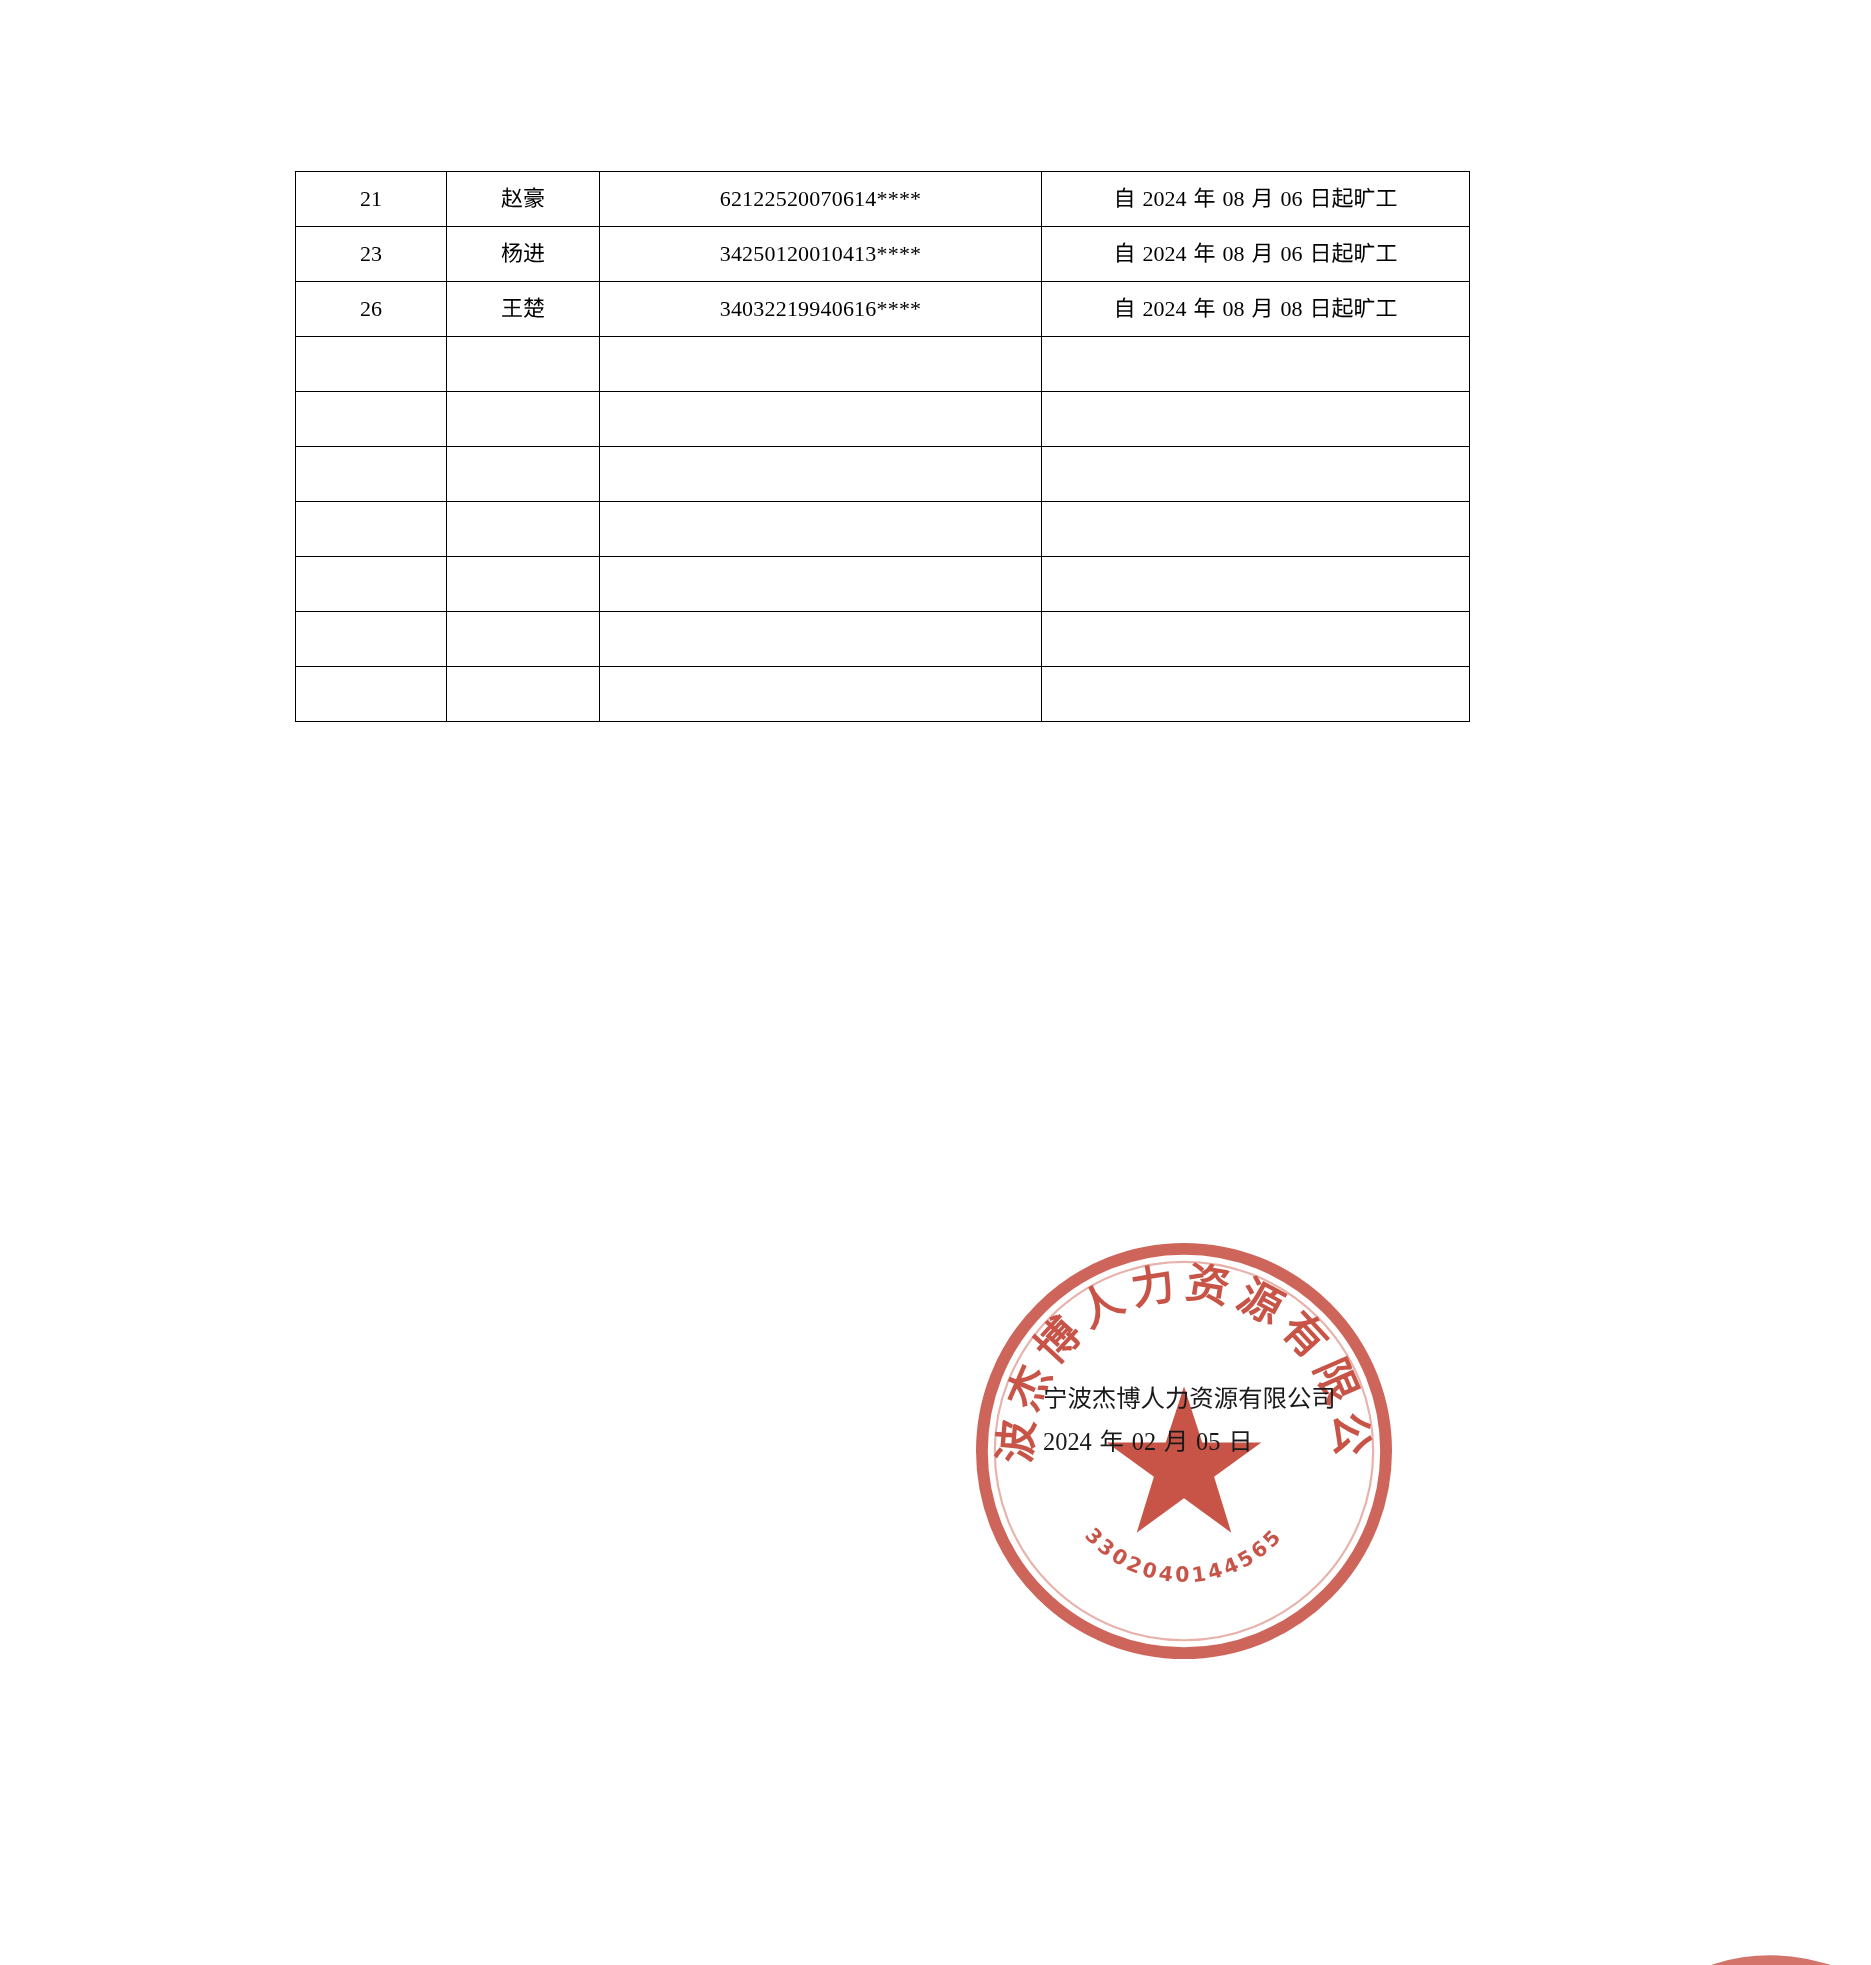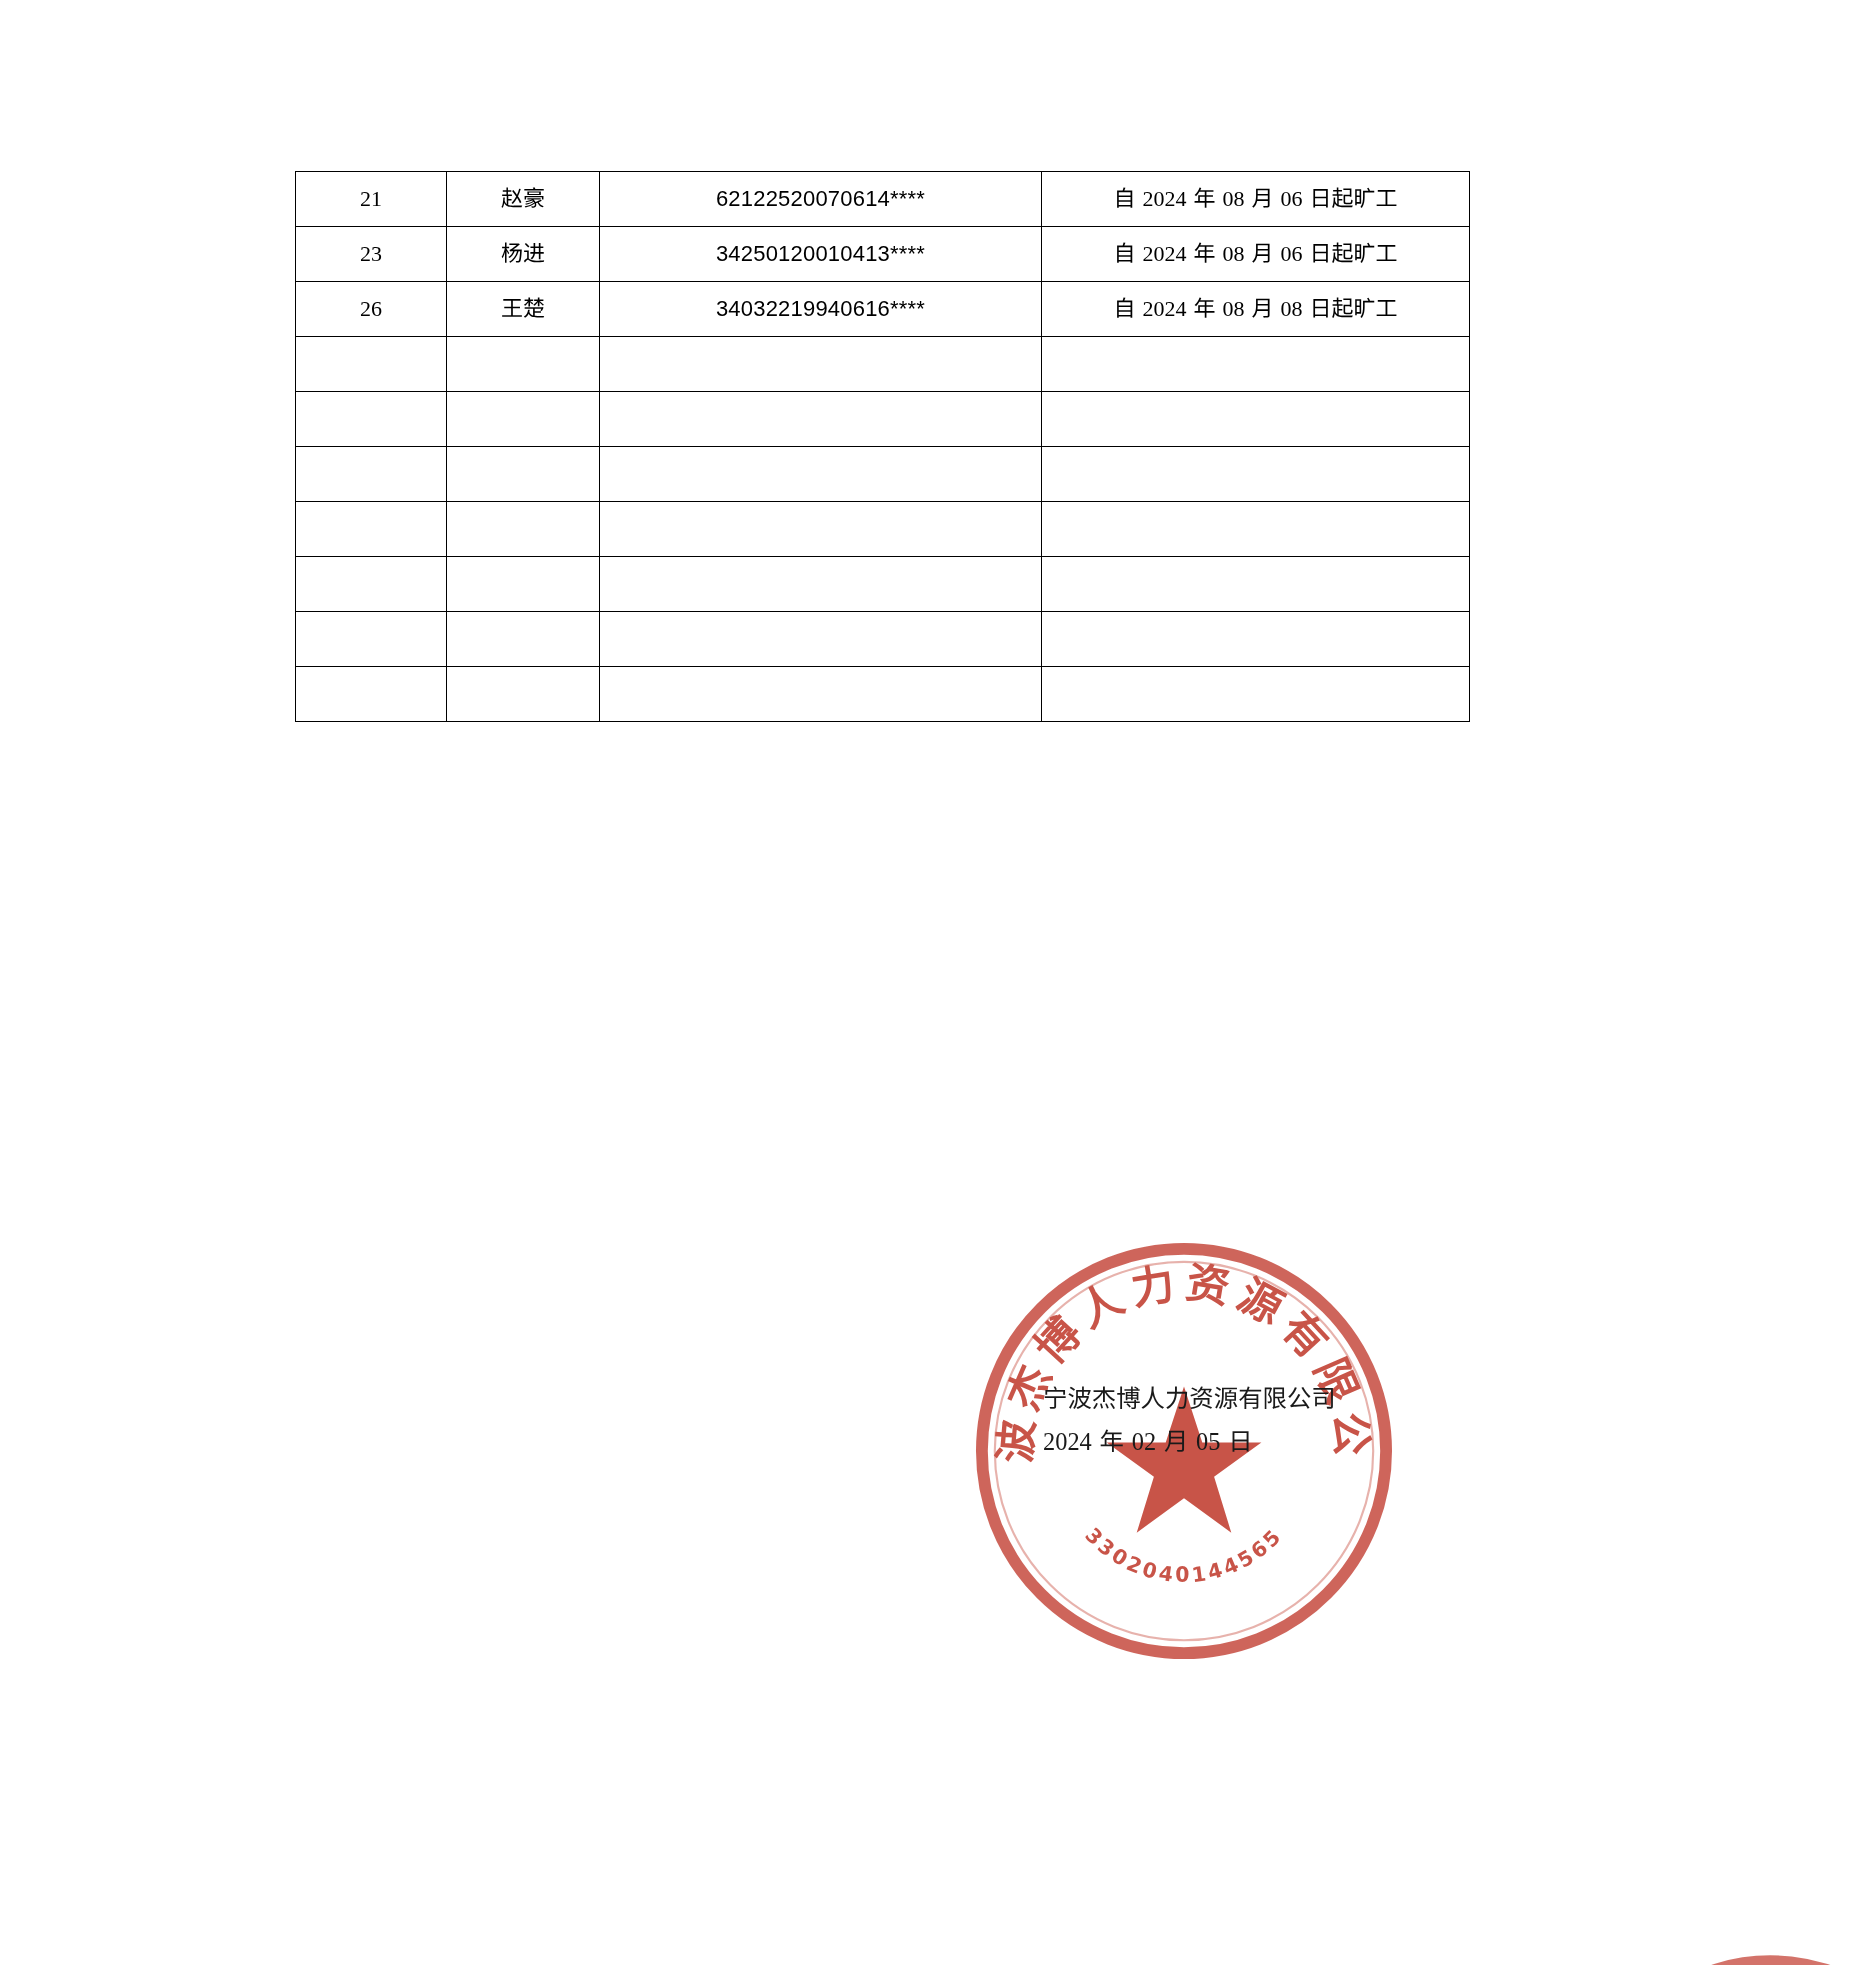--- a/index.html
+++ b/index.html
@@ -49,21 +49,21 @@
     white-space: nowrap;
     overflow: hidden;
   }
   col.c-index { width: 151px; }
   col.c-name  { width: 153px; }
   col.c-id    { width: 442px; }
   col.c-note  { width: 428px; }
 
   .cell-index { font-family: "Liberation Serif", serif; }
   .cell-name  { font-family: Liberation Serif, serif; font-size: 21px; }
-  .cell-id    { font-family: Liberation Sans, sans-serif; letter-spacing: 0.2px; }
+  .cell-id    { font-family: Liberation Serif, serif; letter-spacing: 0.2px; }
   .cell-note  { font-family: "DejaVu Sans", "Liberation Sans", sans-serif; font-size: 20.4px; }
   .cell-note .num { font-family: "Liberation Serif", serif; }
 
   td.empty { height: 54px; }
 
   
   .sign-block {
     position: absolute;
     left: 1043px;
     top: 1387px;

